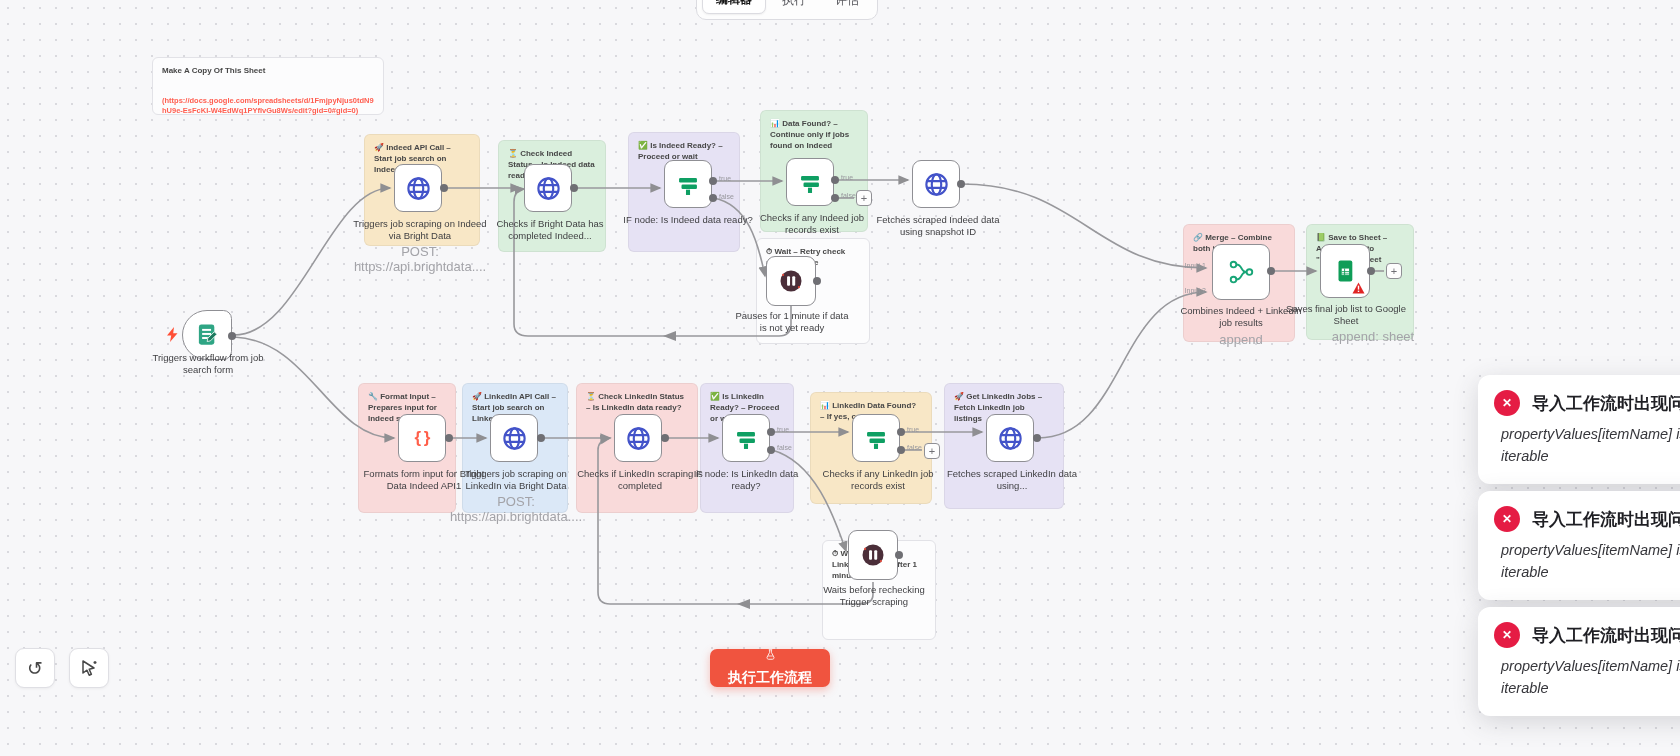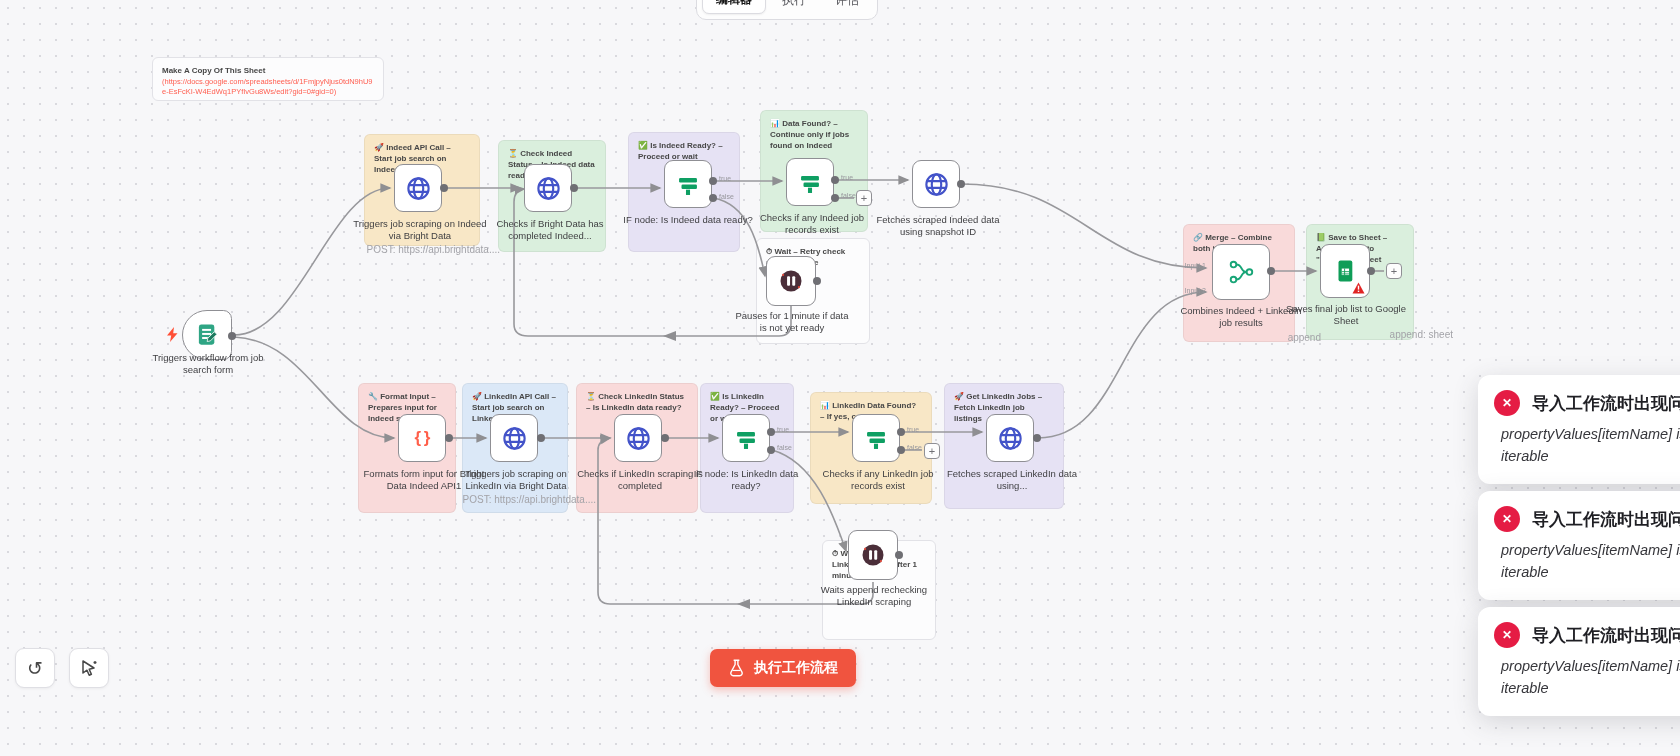--- a/index.html
+++ b/index.html
@@ -11,71 +11,71 @@
   
   .sticky{position:absolute;border-radius:6px;padding:8px 9px 0 9px;z-index:1;border:1px solid rgba(0,0,0,.05);}
   .c-yellow{background:#fdf0c8;}
   .c-tan{background:#f8e7c6;}
   .c-green{background:#daefdd;}
   .c-purple{background:#e6e2f4;}
   .c-pink{background:#f9dada;}
   .c-blue{background:#dbe8f7;}
   .c-white{background:#fcfcfd;border:1px solid #e2e2e7;}
   .sticky-title{font-size:8px;line-height:1.35;color:#474747;font-weight:600;}
-  .sticky-link{font-size:7.5px;line-height:1.4;color:#ff5e50;word-break:break-all;margin-top:0;}
+  .sticky-link{font-size:7.5px;line-height:1.4;color:#ff5e50;word-break:break-all;margin-top:19px;font-weight:bold;}
   
   svg.edges{position:absolute;left:0;top:0;z-index:2;pointer-events:none;}
   
   .node{position:absolute;width:48px;height:48px;background:#fff;border:1.6px solid #8f8f94;
     border-radius:9px;display:flex;align-items:center;justify-content:center;z-index:3;}
   .node.trigger-shape{border-radius:26px 9px 9px 26px;width:50px;height:50px;}
   .node.big{width:58px;height:56px;}
   .node.tall{width:50px;height:54px;}
   .nlabel{position:absolute;transform:translateX(-50%);width:150px;text-align:center;
     font-size:9.5px;color:#3f3f42;line-height:1.3;font-weight:500;z-index:3;}
-  .nsub{position:absolute;transform:translateX(-50%);width:160px;text-align:right;
-    font-size:10px;color:#a3a3a8;z-index:3;}
+  .nsub{position:absolute;transform:translateX(-50%);width:160px;text-align:center;
+    font-size:13px;color:#a3a3a8;z-index:3;}
   .dot{position:absolute;width:8px;height:8px;border-radius:50%;background:#6f6f74;z-index:4;}
   .plabel{position:absolute;font-size:7px;color:#97979c;z-index:4;}
   .plabel.right{text-align:right;width:40px;}
   .plus{position:absolute;width:16px;height:16px;background:#fdfdfd;border:1.5px solid #8f8f94;
     border-radius:4px;display:flex;align-items:center;justify-content:center;
     font-size:11px;color:#6f6f74;z-index:4;line-height:1;}
   .braces{font-weight:700;font-size:17px;color:#ff5f4a;letter-spacing:-1px;}
   .bolt{position:absolute;z-index:3;}
   .warn{position:absolute;z-index:5;}
   
   .tabbar{position:absolute;left:696px;top:-26px;height:46px;display:flex;align-items:flex-end;gap:3px;
     background:#fdfdfd;border:1px solid #dcdce1;border-radius:10px;padding:5px;z-index:10;}
   .tab{padding:5px 13px;font-size:12px;color:#5a5a5f;border-radius:7px;}
   .tab.active{background:#fff;border:1px solid #dcdce1;box-shadow:0 1px 2px rgba(0,0,0,.06);color:#141414;font-weight:600;}
   
   .exec-btn{position:absolute;left:710px;top:649px;height:38px;padding:0 18px;background:#f0543f;
     border:none;border-radius:7px;color:#fff;display:flex;align-items:center;gap:9px;
-    font-size:14px;font-weight:600;box-shadow:0 3px 8px rgba(240,84,63,.35);z-index:10;cursor:pointer;}
+    font-size:14px;font-weight:600;box-shadow:0 3px 8px rgba(240,84,63,.35);z-index:10;cursor:pointer;flex-direction:column;}
   
   .corner-btn{position:absolute;width:40px;height:40px;background:#fff;border:1px solid #dfdfe4;
     border-radius:9px;display:flex;align-items:center;justify-content:center;
     box-shadow:0 1px 3px rgba(0,0,0,.05);z-index:10;cursor:pointer;}
   .undo-glyph{font-size:19px;color:#474747;line-height:1;}
   
   .toast{position:absolute;left:1478px;width:400px;background:#fff;border-radius:12px;
     box-shadow:0 6px 26px rgba(60,60,70,.18);padding:15px 18px 16px 16px;z-index:20;}
   .toast-row{display:flex;align-items:center;}
   .toast-x{width:26px;height:26px;min-width:26px;border-radius:50%;background:#e51c44;color:#fff;
     display:inline-flex;align-items:center;justify-content:center;font-size:12px;font-weight:700;}
   .toast-title{font-size:17px;font-weight:700;color:#1f1f24;margin-left:12px;white-space:nowrap;}
   .toast-msg{font-style:italic;font-size:14.5px;color:#36363b;margin:8px 0 0 7px;width:232px;line-height:1.5;}
 </style>
 </head>
 <body>
 
 <div id="stage">
 
-  <div class="sticky c-white" style="left:152px;top:57px;width:232px;height:44px">
+  <div class="sticky c-white" style="left:152px;top:57px;width:232px;height:58px">
     <div class="sticky-title">Make A Copy Of This Sheet</div>
     <div class="sticky-link">(https://docs.google.com/spreadsheets/d/1FmjpyNjus0tdN9hU9e-EsFcKI-W4EdWq1PYfIvGu8Ws/edit?gid=0#gid=0)</div>
   </div>
   <div class="sticky c-tan" style="left:364px;top:134px;width:116px;height:112px">
     <div class="sticky-title">🚀 Indeed API Call – Start job search on Indeed</div>
   </div>
   <div class="sticky c-green" style="left:498px;top:140px;width:108px;height:112px">
     <div class="sticky-title">⏳ Check Indeed Status – Is Indeed data ready?</div>
   </div>
   <div class="sticky c-green" style="left:760px;top:110px;width:108px;height:122px">
@@ -298,21 +298,21 @@
 
   <div class="node" style="left:848px;top:530px;width:50px;height:50px">
     <svg width="28" height="28" viewBox="0 0 32 32">
       <circle cx="16" cy="16" r="12" fill="#4b2e39"></circle>
       <rect x="11.5" y="10.5" width="3.4" height="11" rx="1.2" fill="#fff"></rect>
       <rect x="17.4" y="10.5" width="3.4" height="11" rx="1.2" fill="#fff"></rect>
       <circle cx="7" cy="9" r="1.2" fill="#e24a3b"></circle>
         <circle cx="25" cy="23" r="1.2" fill="#e24a3b"></circle>
     </svg>
   </div>
-  <div class="nlabel" style="left:874px;top:584px;width:130px">Waits append rechecking LinkedIn scraping</div>
+  <div class="nlabel" style="left:874px;top:584px;width:130px">Waits before rechecking Trigger scraping</div>
 
   <i class="dot" style="left:228px;top:332px"></i>
   <i class="dot" style="left:440px;top:184px"></i>
   <i class="dot" style="left:570px;top:184px"></i>
   <i class="dot" style="left:709px;top:177px"></i>
   <i class="dot" style="left:709px;top:194px"></i>
   <i class="dot" style="left:831px;top:176px"></i>
   <i class="dot" style="left:831px;top:194px"></i>
   <i class="dot" style="left:957px;top:180px"></i>
   <i class="dot" style="left:813px;top:277px"></i>

